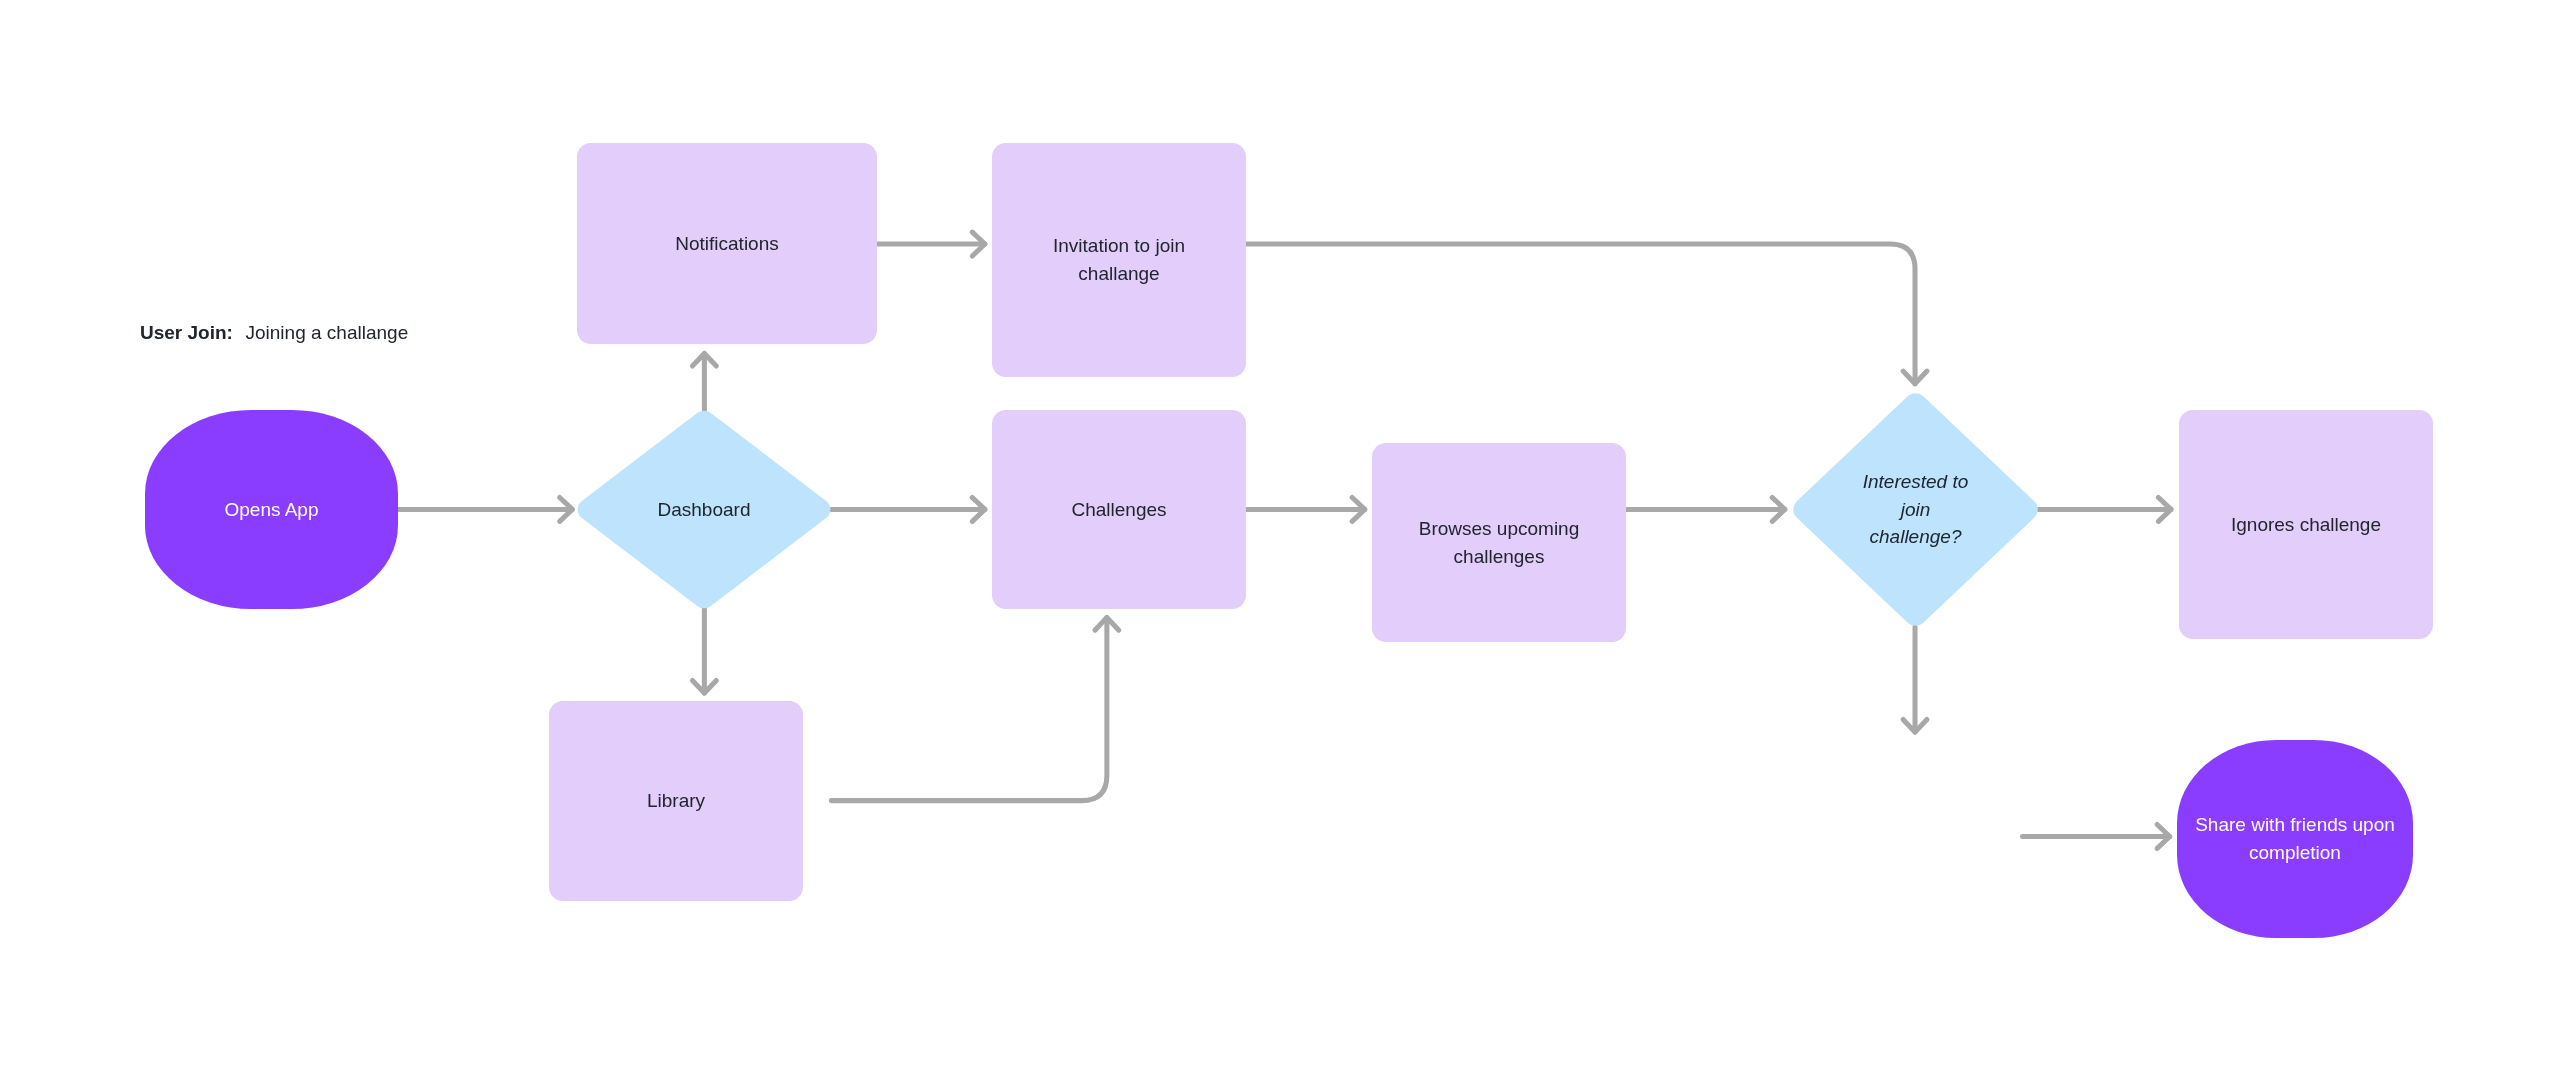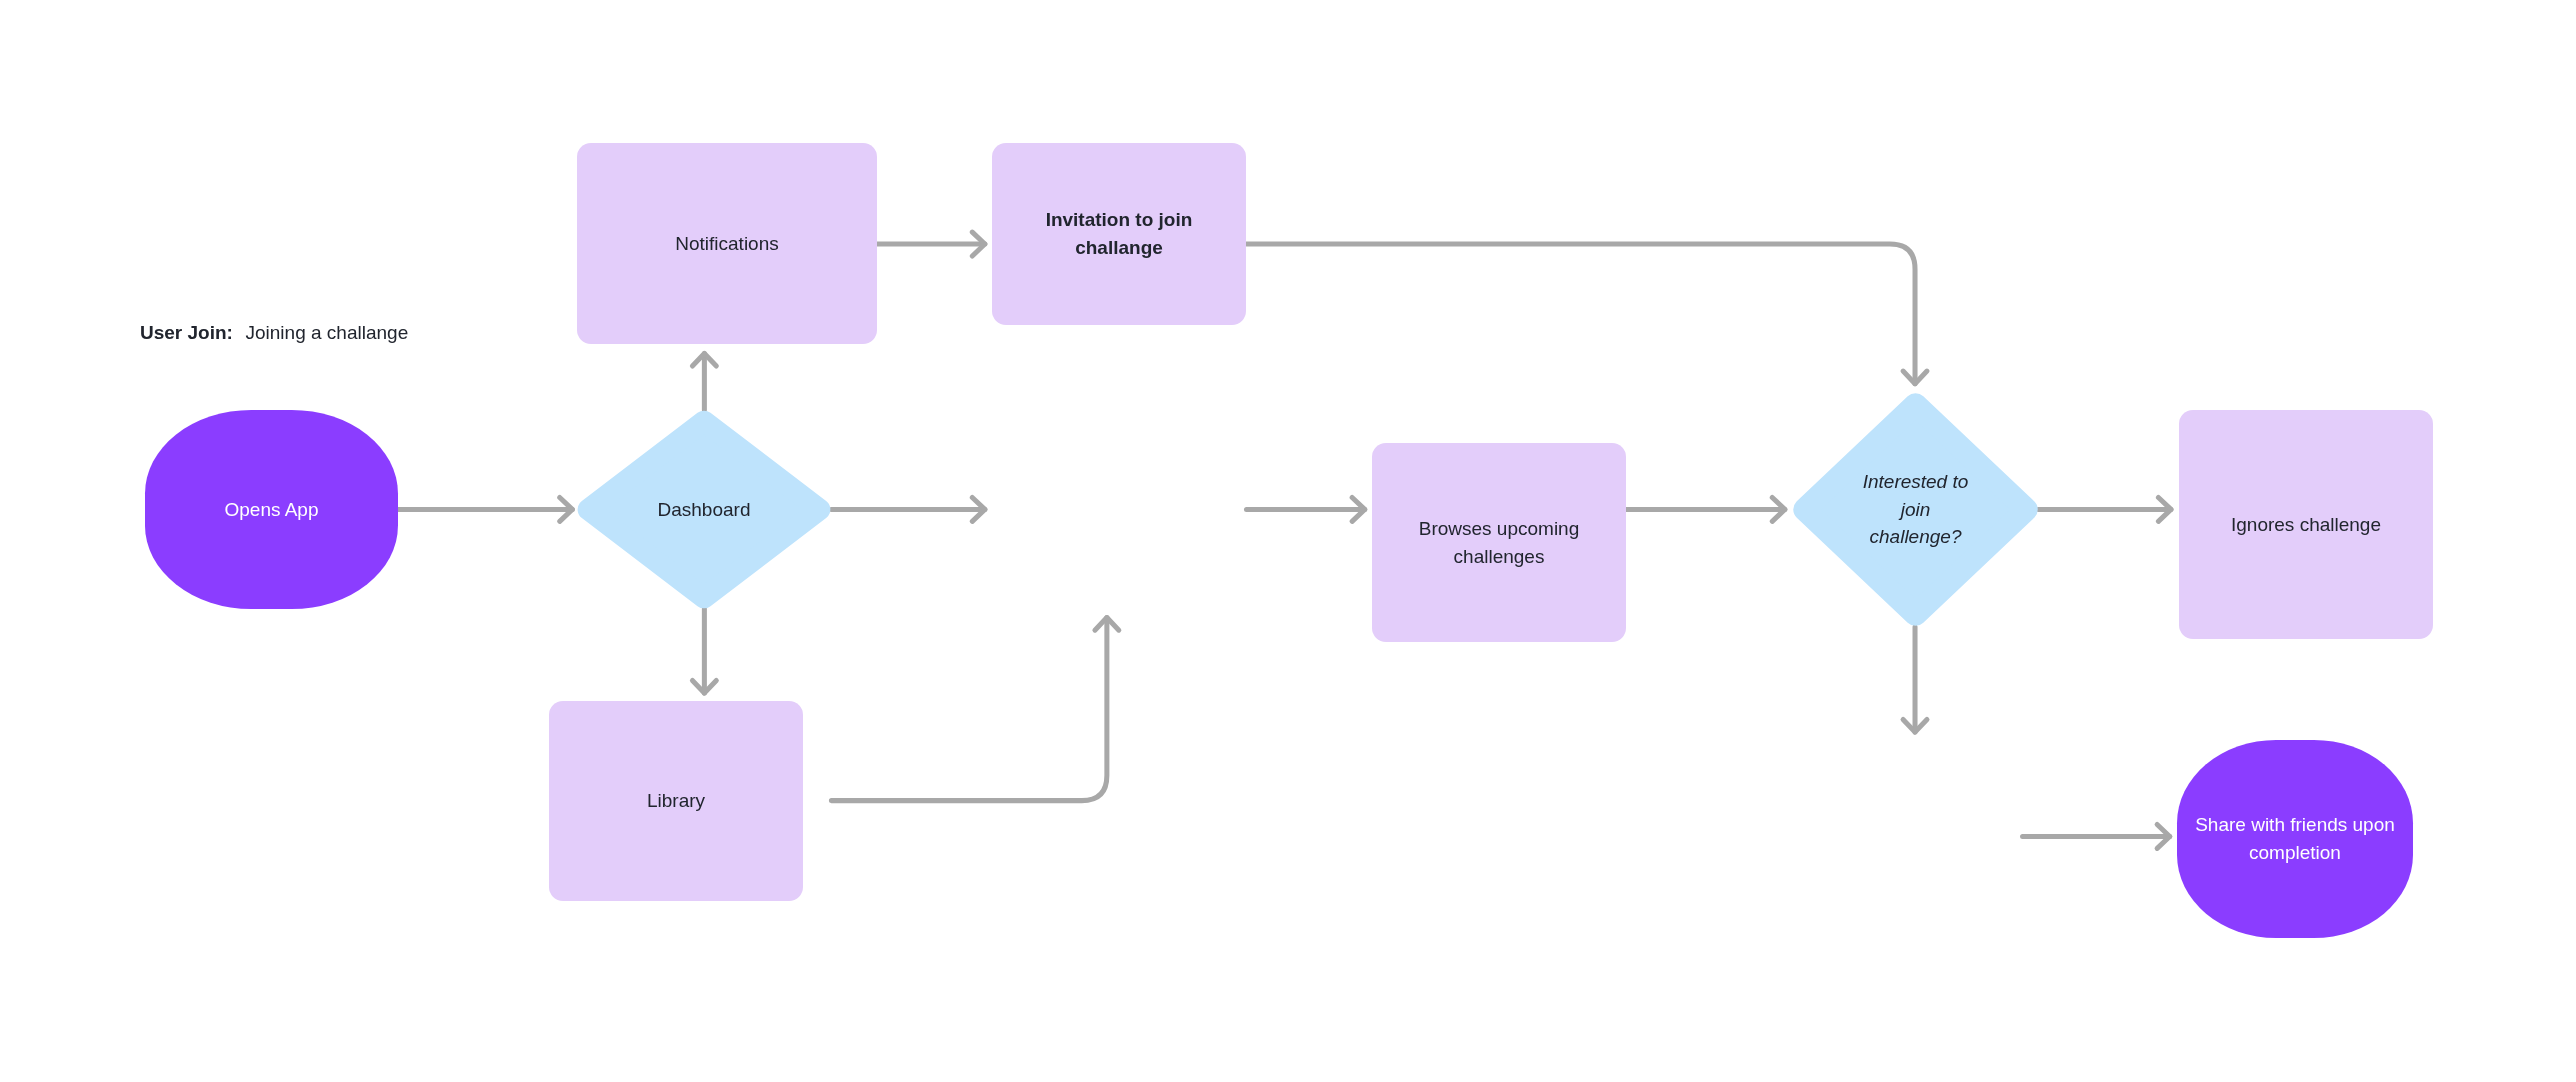--- a/index.html
+++ b/index.html
@@ -52,21 +52,21 @@
   }
   .decision { background: transparent; }
   .decision svg.shape {
     position: absolute; left: 0; top: 0;
     width: 100%; height: 100%;
     z-index: 1;
   }
   
   .n-opens         { left: 145px;  top: 410px;  width: 253px; height: 199px; }
   .n-notifications { left: 577px;  top: 143px;  width: 300px; height: 201px; }
-  .n-invitation    { left: 992px; top: 143px;  width: 254px; height: 182px; font-weight: bold; }
+  .n-invitation    { left: 992px; top: 143px;  width: 254px; height: 234px; }
   .n-dashboard     { left: 577px;  top: 410px;  width: 254px; height: 199px; }
   .n-challenges    { left: 992px; top: 410px;  width: 254px; height: 199px; }
   .n-browses       { left: 1372px; top: 410px;  width: 254px; height: 199px; margin-top: 33px; }
   .n-interested    { left: 1792px; top: 392px;  width: 247px; height: 235px; }
   .n-ignores       { left: 2179px; top: 410px;  width: 254px; height: 229px; }
   .n-library       { left: 549px;  top: 701px; width: 254px; height: 200px; }
   .n-join          { left: 1786px; top: 740px; width: 236px; height: 192px; }
   .n-share         { left: 2177px; top: 740px; width: 236px; height: 198px; }
   
   .n-invitation .label { max-width: 201px; }
@@ -125,20 +125,23 @@
     <span class="label">Invitation to join challange</span>
   </div>
 
   <div class="node decision n-dashboard">
     <svg class="shape" viewBox="0 0 404 316" preserveAspectRatio="none">
       <polygon points="202,18 386,158 202,298 18,158" fill="#BEE3FC" stroke="#BEE3FC" stroke-width="34" stroke-linejoin="round"></polygon>
     </svg>
     <span class="label">Dashboard</span>
   </div>
 
+  <div class="node process n-challenges">
+    <span class="label">Challenges</span>
+  </div>
 
   <div class="node process n-browses">
     <span class="label">Browses upcoming challenges</span>
   </div>
 
   <div class="node decision n-interested">
     <svg class="shape" viewBox="0 0 392 374" preserveAspectRatio="none">
       <polygon points="196,20 372,187 196,354 20,187" fill="#BEE3FC" stroke="#BEE3FC" stroke-width="36" stroke-linejoin="round"></polygon>
     </svg>
     <span class="label">Interested to join challenge?</span>

